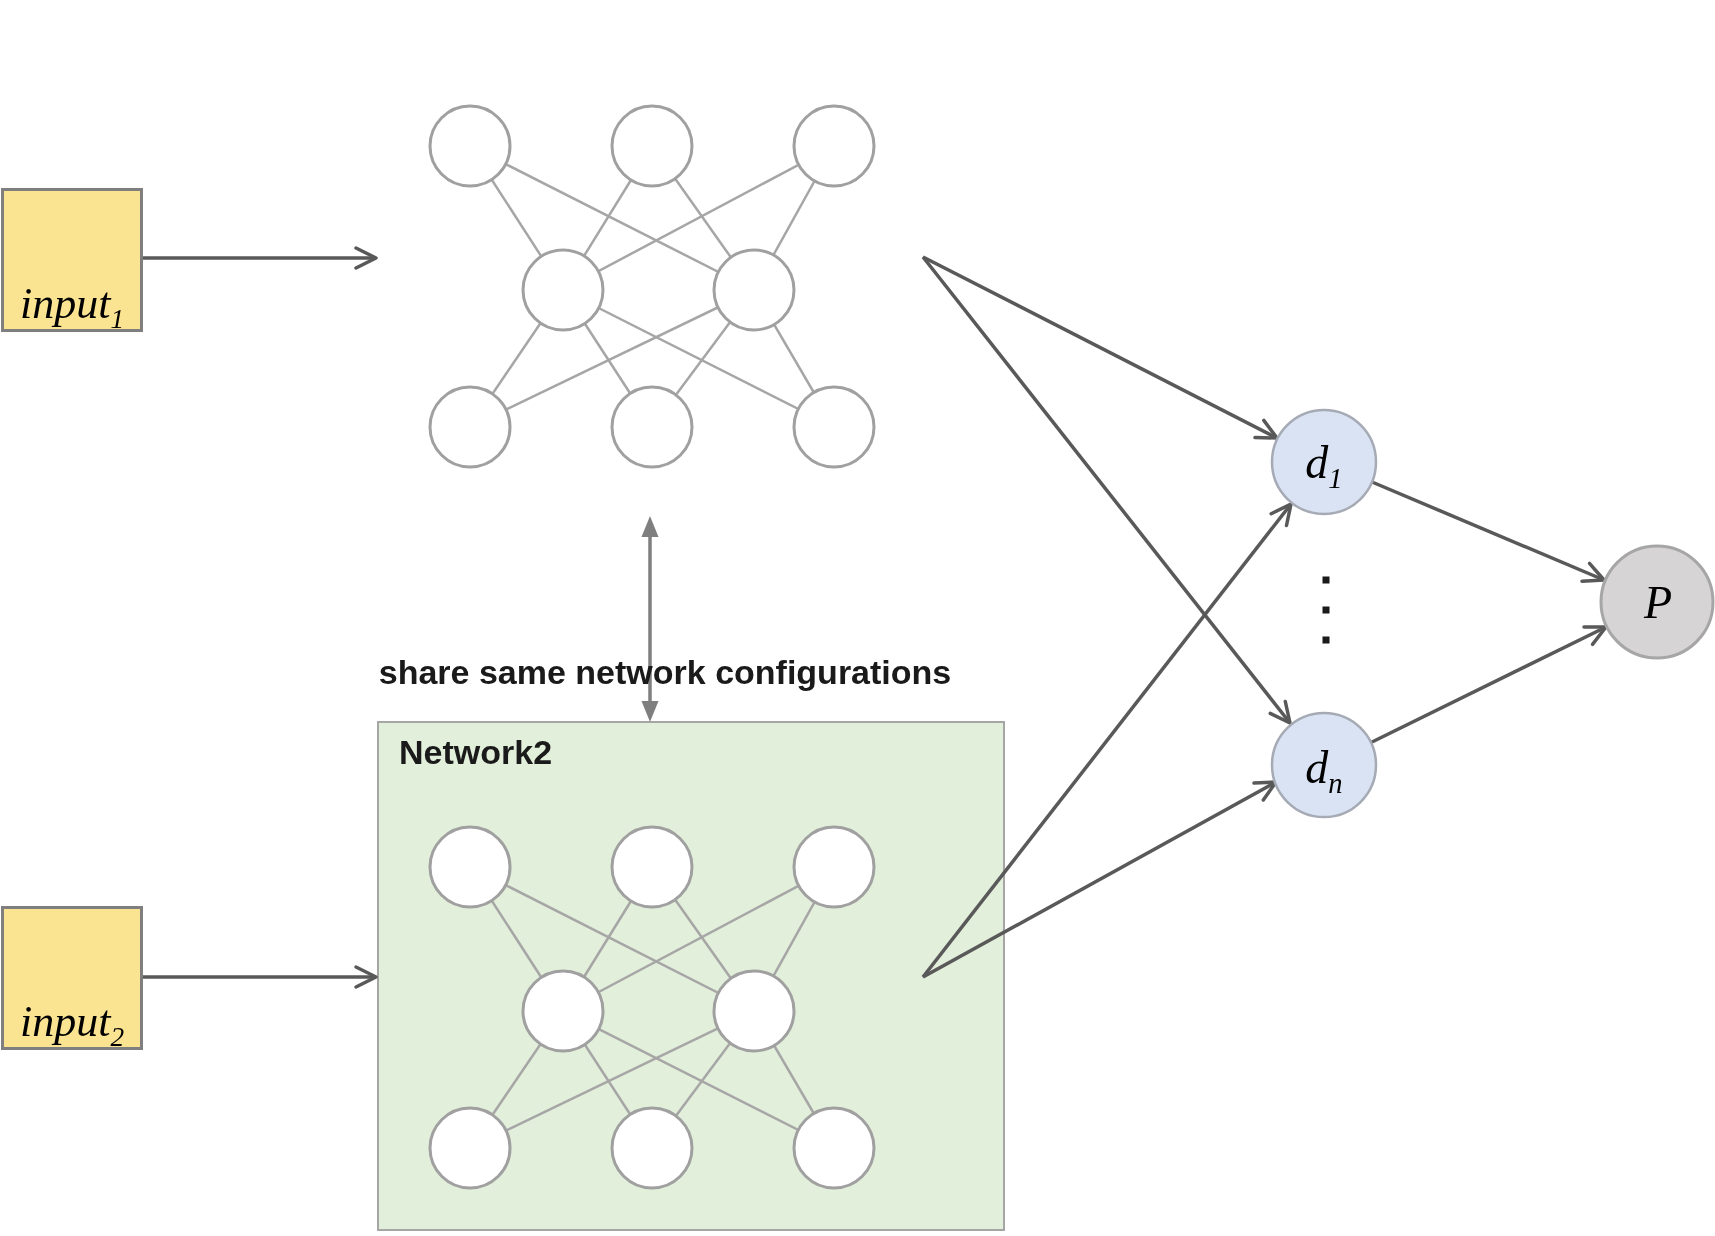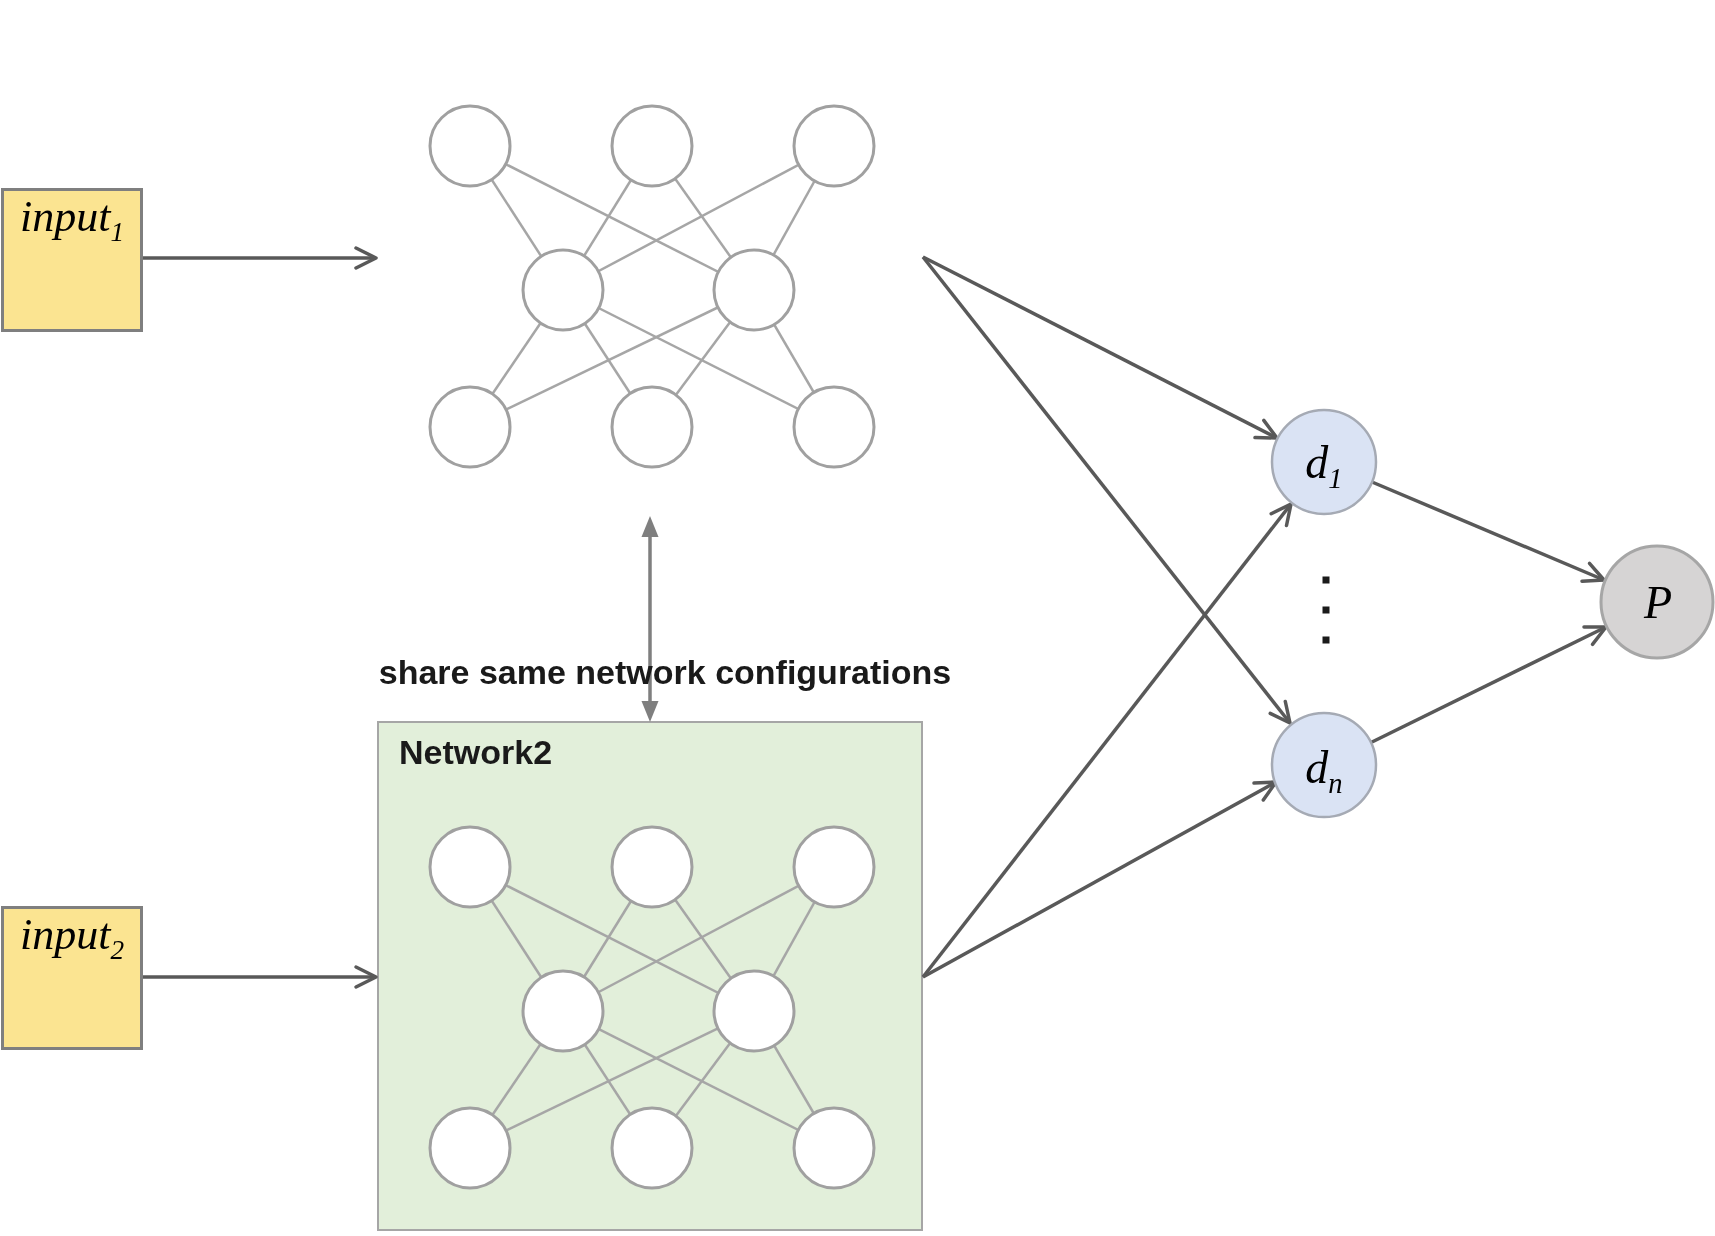--- a/index.html
+++ b/index.html
@@ -3,28 +3,28 @@
 <meta charset="utf-8">
 <style>
   html,body{margin:0;padding:0;background:#fff;}
   #canvas{
     position:relative;width:1715px;height:1236px;background:var(--page-bg,#fff);
     overflow:hidden;font-family:"Liberation Sans",sans-serif;
   }
   .box{position:absolute;box-sizing:border-box;}
   .net-box{background:var(--net-fill);border:2px solid var(--net-border);z-index:1;}
   #net1{left:377px;top:5px;width:546px;height:508px;}
-  #net2{left:377px;top:721px;width:546px;height:510px;text-align:center;}
+  #net2{left:377px;top:721px;width:628px;height:510px;text-align:center;}
   .net-title{
     position:absolute;left:20px;top:10px;
     font-size:34px;font-weight:700;color:var(--text);letter-spacing:0px;
   }
   .input-box{
     background:var(--input-fill);border:3px solid var(--input-border);z-index:1;
-    display:flex;align-items:flex-start;justify-content:center;
+    display:flex;align-items:flex-end;justify-content:center;
   }
   #input1{left:1px;top:188px;width:142px;height:144px;}
   #input2{left:1px;top:906px;width:142px;height:144px;}
   .math{
     font-family:"Liberation Serif",serif;font-style:italic;color:#000;
     white-space:nowrap;
   }
   .input-label{font-size:44px;}
   .math sub{font-size:0.62em;font-style:italic;line-height:0;}
   #overlay{position:absolute;left:0;top:0;z-index:2;}

